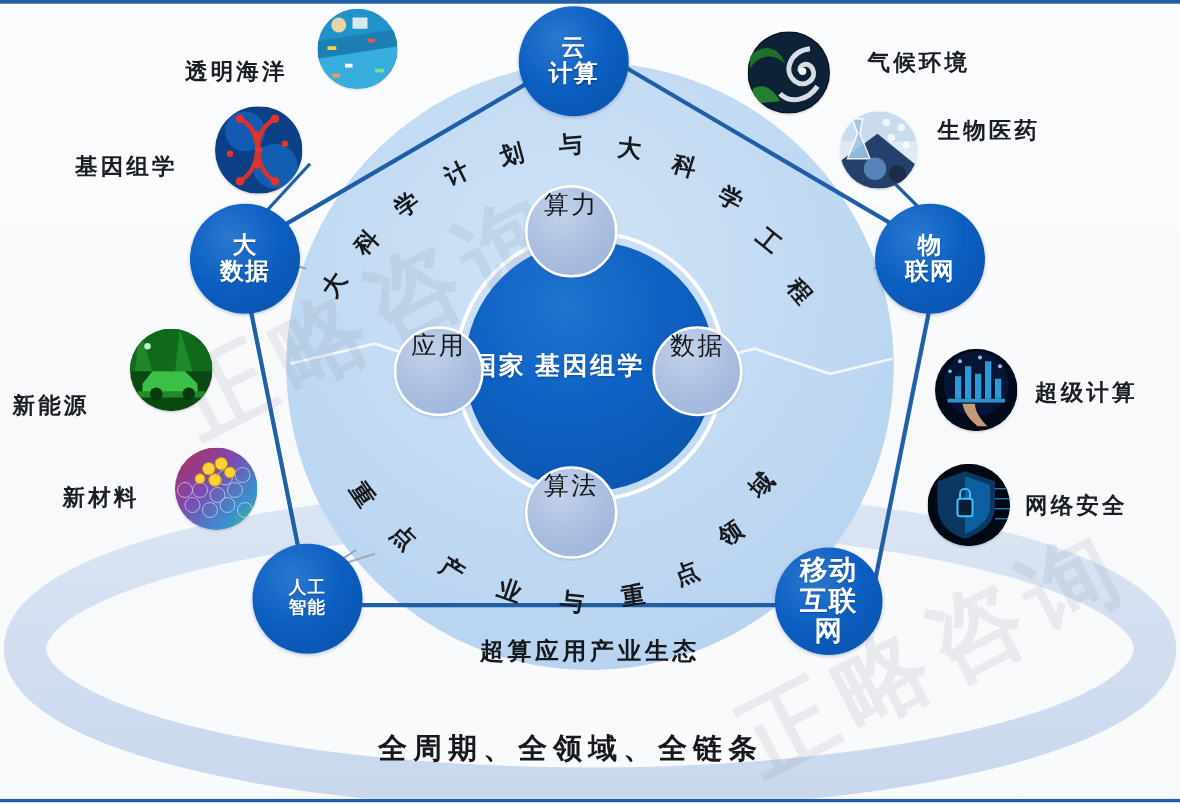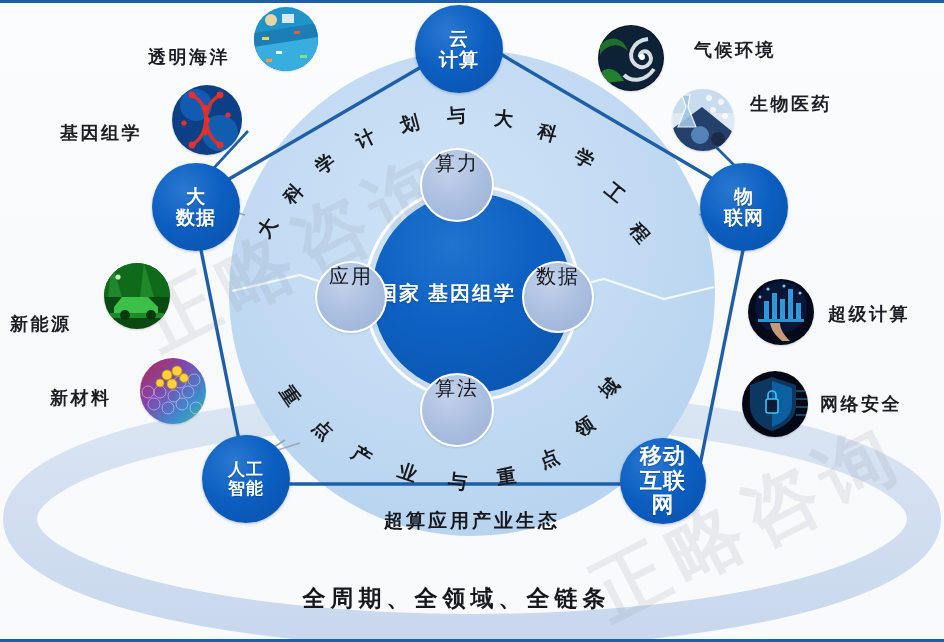--- a/index.html
+++ b/index.html
@@ -181,21 +181,21 @@
   </div>
 
   <div class="node" style="left:620px;top:435px;width:86px;height:86px;font-size:22px;">
     <div>
       <span>移动</span>
       <span>互联</span>
       <span>网</span>
     </div>
   </div>
 
-  <div class="node" style="left:202px;top:432px;width:88px;height:88px;font-size:17px;">
+  <div class="node" style="left:202px;top:432px;width:88px;height:88px;font-size:14px;">
     <div>
       <span>人工</span>
       <span>智能</span>
     </div>
   </div>
 
   <div class="node" style="left:152px;top:160px;width:88px;height:88px;font-size:19px;">
     <div>
       <span>大</span>
       <span>数据</span>

